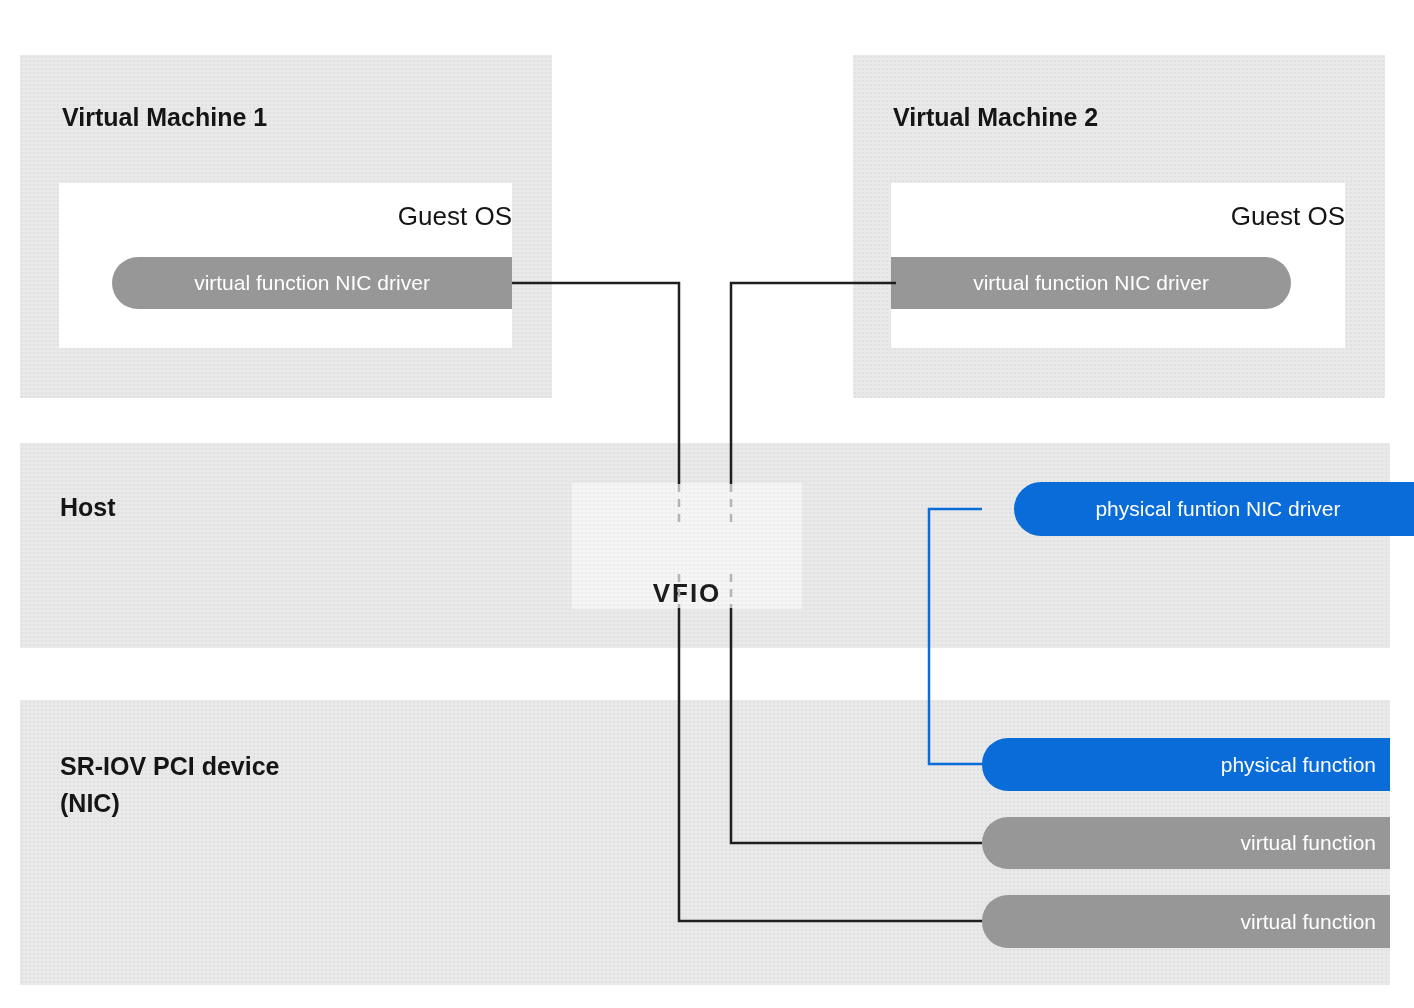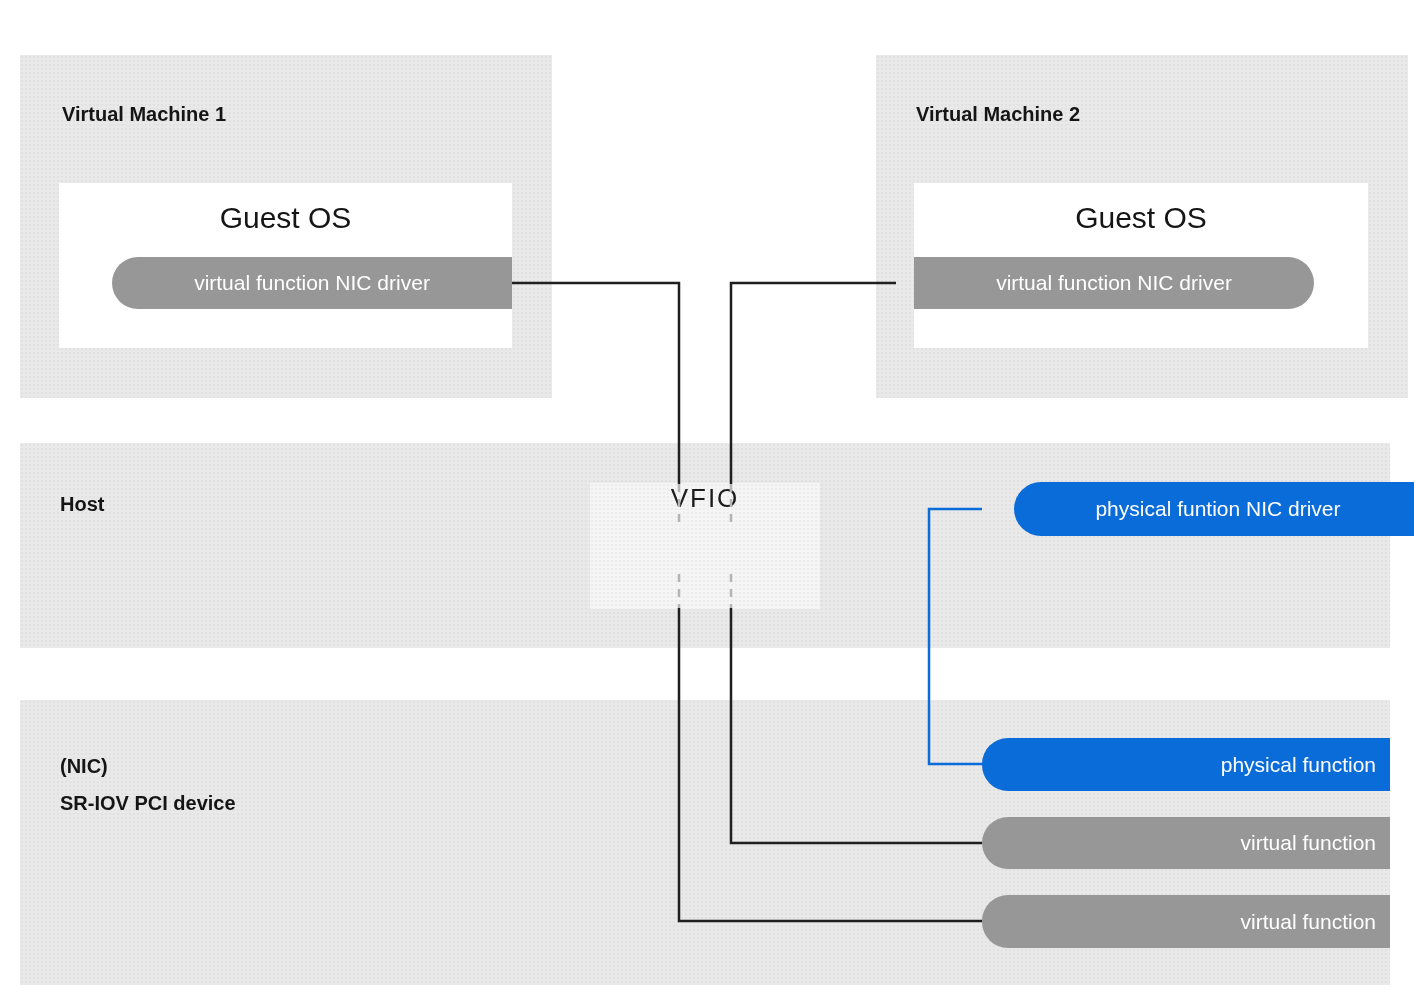--- a/index.html
+++ b/index.html
@@ -16,55 +16,55 @@
   .figure-title{
     position:absolute;left:21px;top:4px;margin:0;
     font-size:29px;font-weight:800;letter-spacing:-0.2px;color:var(--text-dark);
   }
   .band{
     position:absolute;background-color:var(--band-bg);
     background-image:radial-gradient(var(--band-dot) 1px, transparent 1.15px);
     background-size:4px 4px;
   }
   #vm1{left:20px;top:55px;width:532px;height:343px;}
-  #vm2{left:876px;top:55px;width:532px;height:343px;}
+  #vm2{left:853px;top:55px;width:532px;height:343px;}
   #host{left:20px;top:443px;width:1370px;height:205px;}
   #sriov{left:20px;top:700px;width:1370px;height:285px;}
 
-  .band-label{position:absolute;font-size:20px;font-weight:700;color:var(--text-dark);}
+  .band-label{position:absolute;font-size:25px;font-weight:700;color:var(--text-dark);}
   #vm1 .band-label{left:42px;top:48px;}
   #vm2 .band-label{left:40px;top:48px;}
   #host .band-label{left:40px;top:50px;text-align:right;}
   #sriov .band-label{left:40px;top:48px;line-height:37px;}
 
   .guest{position:absolute;background:var(--white-box);}
   #vm1 .guest{left:39px;top:128px;width:453px;height:165px;}
   #vm2 .guest{left:38px;top:128px;width:454px;height:165px;}
   .guest-title{
-    position:absolute;left:0;right:0;top:18px;text-align:center;
-    font-size:30px;font-weight:500;color:var(--text-dark);
+    position:absolute;left:0;right:0;top:18px;text-align:right;
+    font-size:26px;font-weight:500;color:var(--text-dark);
   }
 
   .pill{
     position:absolute;display:flex;align-items:center;justify-content:center;
     color:var(--pill-text);font-size:21px;font-weight:400;height:52px;
     box-sizing:border-box;white-space:nowrap;
   }
   .pill.gray{background:var(--pill-gray);}
   .pill.blue{background:var(--pill-blue);}
   #vm1 .pill{left:53px;top:74px;width:400px;border-radius:26px 0 0 26px;}
   #vm2 .pill{left:0;top:74px;width:400px;border-radius:0 26px 26px 0;}
 
   .vfio{
-    position:absolute;left:570px;top:40px;width:230px;height:126px;
+    position:absolute;left:552px;top:40px;width:230px;height:126px;
     background-color:var(--vfio-bg);
     background-image:radial-gradient(var(--vfio-dot) 1px, transparent 1.15px);
     background-size:4px 4px;
-    display:flex;align-items:flex-start;justify-content:center;
-    font-size:26px;letter-spacing:2px;color:#1c1c1c;
+    display:flex;align-items:flex-end;justify-content:center;
+    font-size:26px;letter-spacing:2px;color:#1c1c1c;font-weight:bold;
   }
 
   .right-text{justify-content:flex-end;padding-right:14px;}
   #pf-driver{left:994px;top:39px;width:408px;height:54px;border-radius:27px 0 0 27px;}
   #pf{left:962px;top:38px;width:408px;height:53px;border-radius:26px 0 0 26px;}
   #vf1{left:962px;top:117px;width:408px;height:52px;border-radius:26px 0 0 26px;}
   #vf2{left:962px;top:195px;width:408px;height:53px;border-radius:26px 0 0 26px;}
 
   svg.wires{position:absolute;left:0;top:0;pointer-events:none;}
   .wire{fill:none;stroke:var(--wire-black);stroke-width:2.5px;}
@@ -96,22 +96,22 @@
   <div class="band" id="host">
     <div class="band-label">Host</div>
     <div class="vfio">
       <span>VFIO</span>
     </div>
     <div class="pill blue" id="pf-driver">physical funtion NIC driver</div>
   </div>
 
   <div class="band" id="sriov">
     <div class="band-label">
+      <div>SR-IOV PCI device</div>
       <div>(NIC)</div>
-      <div>SR-IOV PCI device</div>
     </div>
     <div class="pill blue right-text" id="pf">physical function</div>
     <div class="pill gray right-text" id="vf1">virtual function</div>
     <div class="pill gray right-text" id="vf2">virtual function</div>
   </div>
 
   <svg class="wires" width="1414" height="1008" viewBox="0 0 1414 1008">
 
     <polyline class="wire" points="512,283 679,283 679,484"></polyline>
     <polyline class="wire" points="679,608 679,921 982,921"></polyline>

